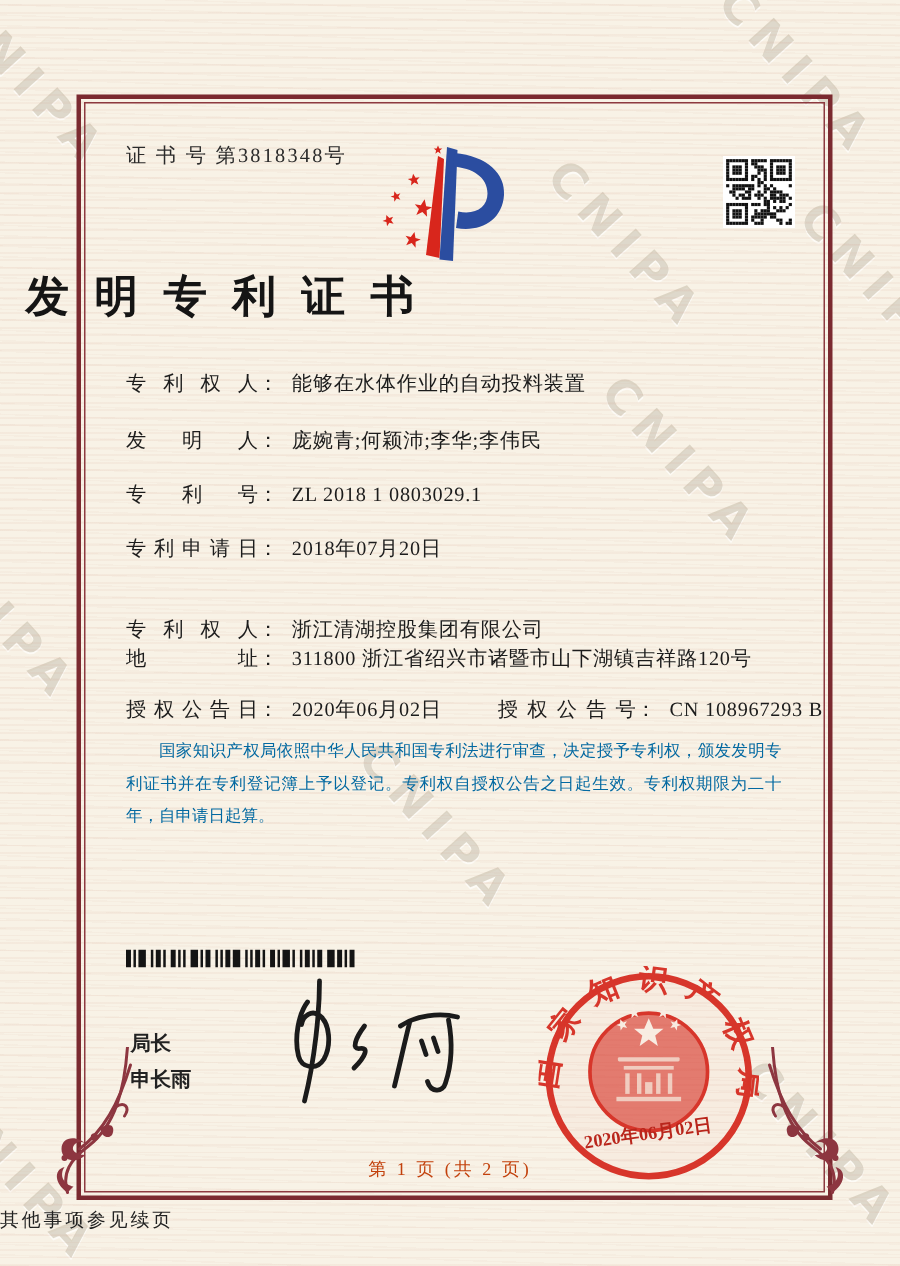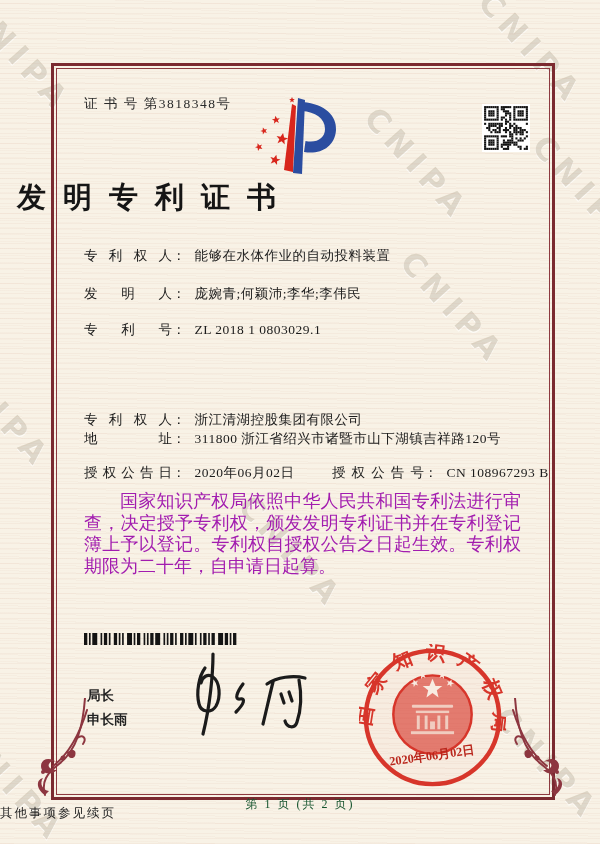--- a/index.html
+++ b/index.html
@@ -24,33 +24,33 @@
   .logo{position:absolute;left:252px;top:90px;width:96px;height:90px;}
   .title{position:absolute;left:0;right:0;top:178px;text-align:left;font-size:29px;
          font-weight:bold;color:#151515;letter-spacing:17px;text-indent:17px;}
   .qr{position:absolute;left:482px;top:104px;width:48px;height:48px;background:#fff;}
   .row{position:absolute;left:84px;font-size:13.5px;color:#1c1c1c;white-space:nowrap;}
   .r0{top:247px}.r1{top:285px}.r2{top:321px}.r3{top:357px}.r4{top:411px}.r5{top:430px}.r6{top:464px}
   .f-label{display:inline-block;width:88px;text-align:justify;text-align-last:justify;}
   .f-label2{display:inline-block;width:92px;text-align:justify;text-align-last:justify;}
   .f-value{margin-left:9px;letter-spacing:0.5px;}
   .pair2{margin-left:34px;}
-  .paragraphs{position:absolute;left:84px;top:491px;width:437px;font-size:18px;
-              line-height:21.5px;color:#a21caf;text-align:justify;}
+  .paragraphs{position:absolute;left:84px;top:491px;width:437px;font-size:11px;
+              line-height:21.5px;color:#0369a1;text-align:justify;}
   .paragraphs p{margin:0;text-indent:2em;}
   .barcode{position:absolute;left:84px;top:633px;width:154px;height:12px;}
   .officer{position:absolute;left:87px;top:684px;font-family:"Liberation Sans","DejaVu Sans",sans-serif;
            font-size:13.5px;color:#222;line-height:24px;font-weight:bold;}
   .signature{position:absolute;left:175px;top:648px;width:140px;height:92px;}
   .seal{position:absolute;left:359px;top:644px;width:147px;height:147px;opacity:0.93;z-index:4;}
   .flourish{position:absolute;width:58px;height:100px;z-index:4;}
   .fl-left{left:33px;top:698px;}
   .fl-right{left:509px;top:698px;transform:scaleX(-1);}
   .page-indicator{position:absolute;left:0;right:0;top:771px;text-align:center;
-                  font-size:12px;color:#14532d;letter-spacing:2px;margin-top:25px;}
+                  font-size:12px;color:#c2410c;letter-spacing:2px;}
   .footer-note{position:absolute;left:0;right:0;top:805px;text-align:left;
                font-size:12.5px;color:#222;letter-spacing:2px;}
 </style>
 </head>
 <body>
 
 <div class="page">
 
   <div class="wm wm-a">CNIPA</div>
   <div class="wm wm-b">CNIPA</div>
@@ -320,20 +320,23 @@
 
     <div class="row r0">
       <span class="f-label">专利权人</span><span>：</span><span class="f-value">能够在水体作业的自动投料装置</span>
     </div>
     <div class="row r1">
       <span class="f-label">发明人</span><span>：</span><span class="f-value">庞婉青;何颖沛;李华;李伟民</span>
     </div>
     <div class="row r2">
       <span class="f-label">专利号</span><span>：</span><span class="f-value">ZL 2018 1 0803029.1</span>
     </div>
+    <div class="row r3">
+      <span class="f-label">专利申请日</span><span>：</span><span class="f-value">2018年07月20日</span>
+    </div>
     <div class="row r4">
       <span class="f-label">专利权人</span><span>：</span><span class="f-value">浙江清湖控股集团有限公司</span>
     </div>
     <div class="row r5">
       <span class="f-label">地址</span><span>：</span><span class="f-value">311800 浙江省绍兴市诸暨市山下湖镇吉祥路120号</span>
     </div>
     <div class="row r6">
       <span>
         <span class="f-label">授权公告日</span><span>：</span><span class="f-value">2020年06月02日</span>
       </span>

